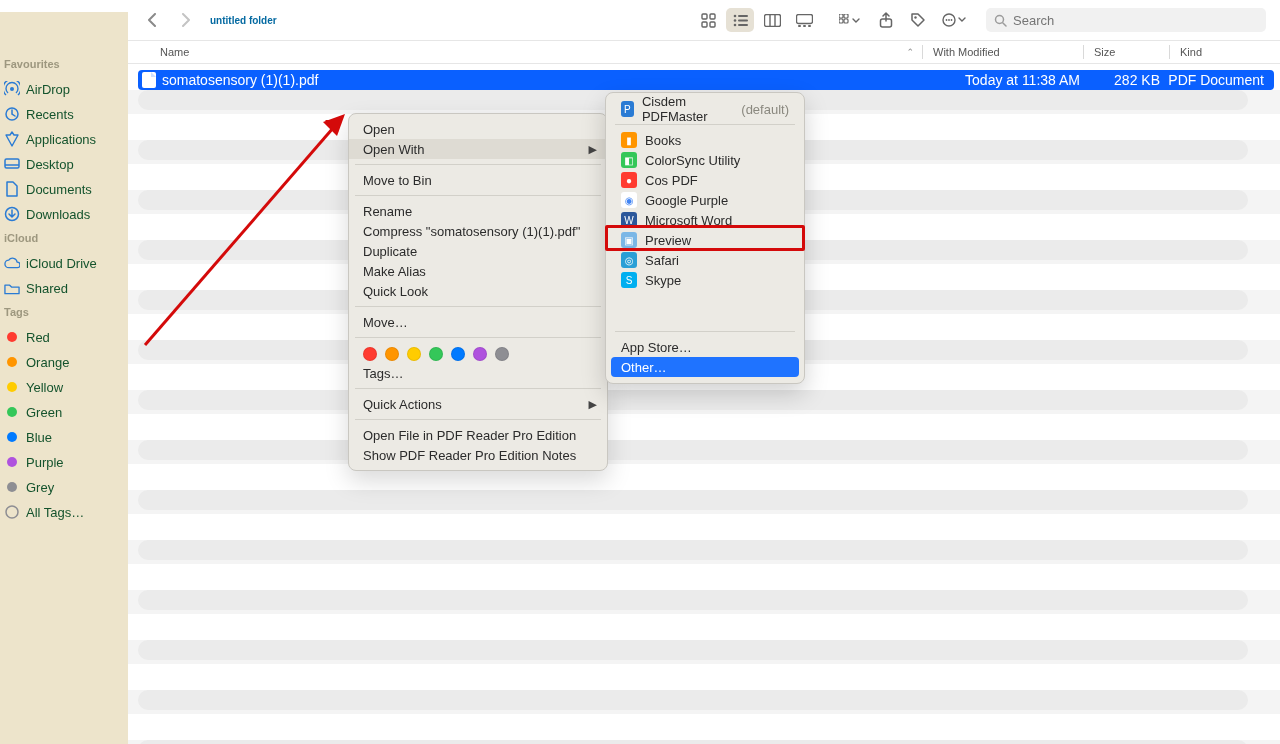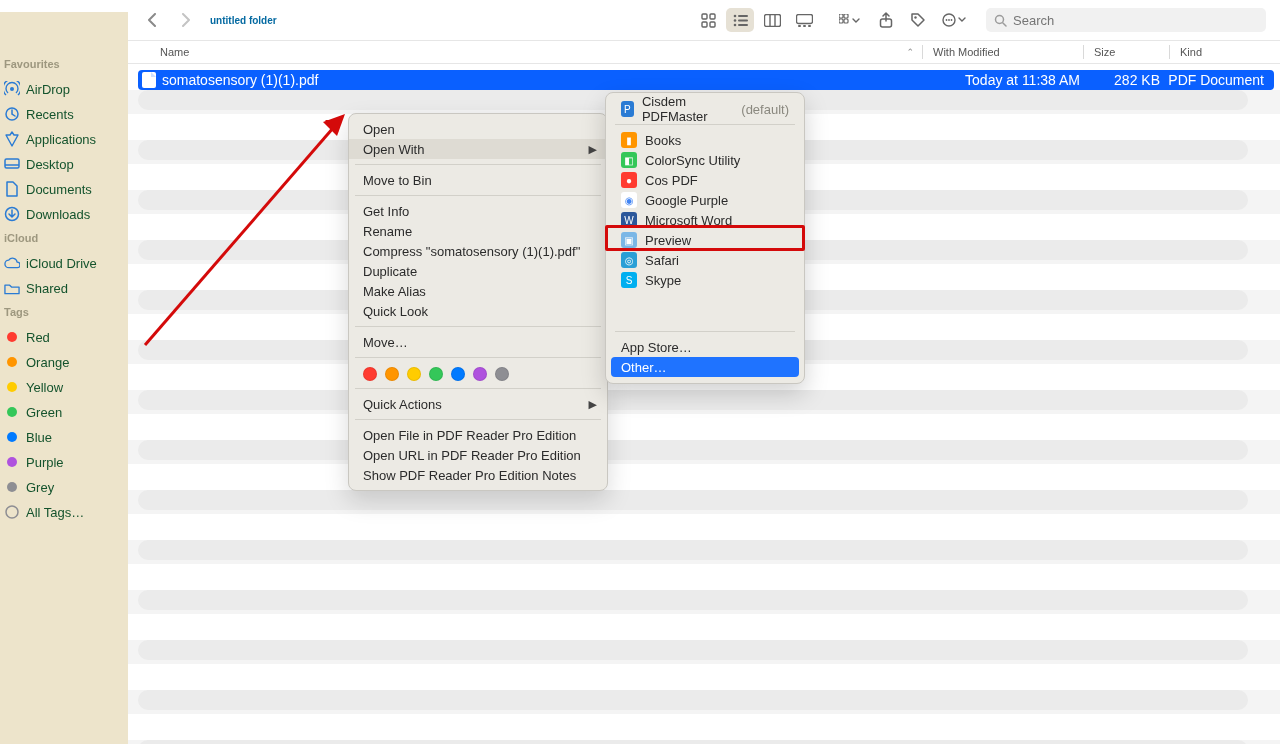--- a/index.html
+++ b/index.html
@@ -388,23 +388,20 @@
     <div class="mi hl">
       <span>Open With</span>
       <span class="chev">▶</span>
     </div>
     <div class="sep"></div>
     <div class="mi">
       <span>Move to Bin</span>
     </div>
     <div class="sep"></div>
     <div class="mi">
-      <span>Get Info</span>
-    </div>
-    <div class="mi">
       <span>Rename</span>
     </div>
     <div class="mi">
       <span>Compress "somatosensory (1)(1).pdf"</span>
     </div>
     <div class="mi">
       <span>Duplicate</span>
     </div>
     <div class="mi">
       <span>Make Alias</span>
@@ -419,31 +416,31 @@
     <div class="sep"></div>
     <div class="tag-row">
       <span class="d" style="background: rgb(255, 59, 48);"></span>
       <span class="d" style="background: rgb(255, 149, 0);"></span>
       <span class="d" style="background: rgb(255, 204, 0);"></span>
       <span class="d" style="background: rgb(52, 199, 89);"></span>
       <span class="d" style="background: rgb(0, 122, 255);"></span>
       <span class="d" style="background: rgb(175, 82, 222);"></span>
       <span class="d" style="background: rgb(142, 142, 147);"></span>
     </div>
+    <div class="mi">
+      <span>Tags…</span>
+    </div>
     <div class="sep"></div>
     <div class="mi">
       <span>Quick Actions</span>
       <span class="chev">▶</span>
     </div>
     <div class="sep"></div>
     <div class="mi">
       <span>Open File in PDF Reader Pro Edition</span>
-    </div>
-    <div class="mi">
-      <span>Open URL in PDF Reader Pro Edition</span>
     </div>
     <div class="mi">
       <span>Show PDF Reader Pro Edition Notes</span>
     </div>
   </div>
 
 <div class="submenu" id="sub-menu" style="left:605px; top:92px; width:200px;">
     <div class="mi">
       <span class="aicon" style="background: rgb(42, 123, 212);">P</span>
       <span>Cisdem PDFMaster</span>

